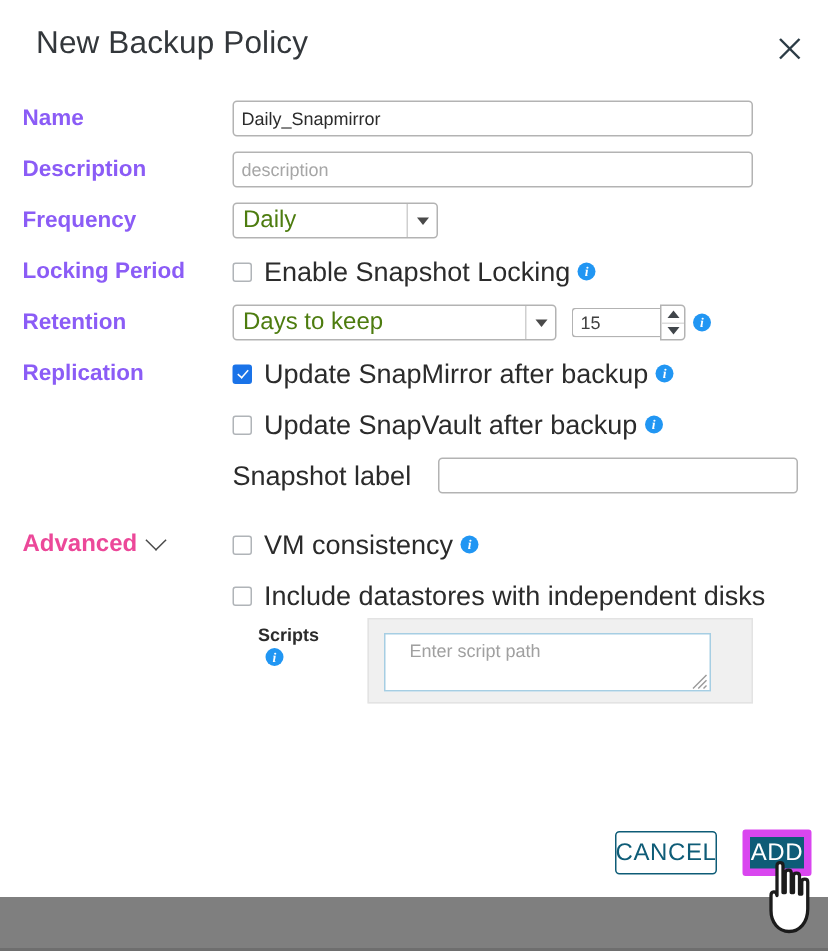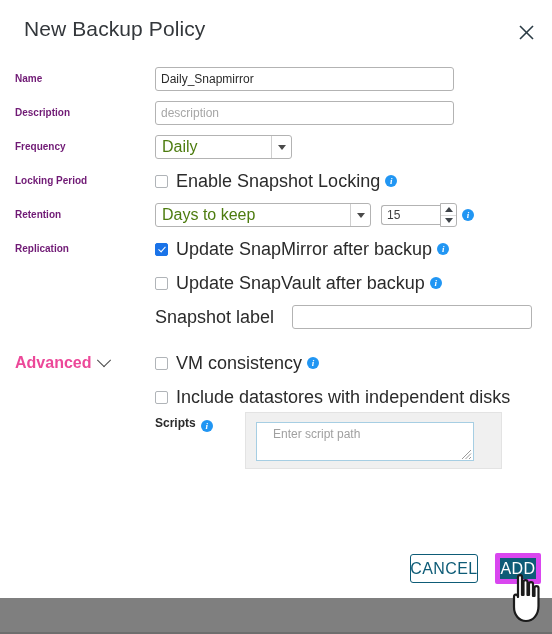--- a/index.html
+++ b/index.html
@@ -64,23 +64,23 @@
     width: 552px;
   }
   .row {
     position: relative;
     height: 34px;
   }
   .row-label {
     position: absolute;
     left: 15px;
     top: 0;
-    font-size: 10px;
+    font-size: 15px;
     font-weight: bold;
-    color: #701a75;
+    color: #8b5cf6;
     line-height: 34px;
     white-space: nowrap;
   }
   .row-field {
     position: absolute;
     left: 155px;
     top: 0;
     height: 34px;
     display: flex;
     align-items: center;
@@ -93,21 +93,21 @@
     border: 1px solid #b3b3b3;
     border-radius: 3px;
     background: #fff;
     font-family: "Liberation Sans", sans-serif;
     font-size: 12px;
     color: #2b2b2b;
     padding: 0 5px;
     outline: none;
   }
   .txt::placeholder { color: #a6a6a6; }
-  .txt-wide { width: 299px; }
+  .txt-wide { width: 347px; }
   .txt-snap { width: 240px; }
 
   
   .sel-wrap {
     position: relative;
     box-sizing: border-box;
     height: 24px;
     border: 1px solid #b3b3b3;
     border-radius: 3px;
     background: #fff;
@@ -270,28 +270,29 @@
     transform: rotate(45deg) translate(-2px,-2px);
   }
 
   
   .scripts-row {
     position: relative;
     height: 62px;
   }
   .scripts-label {
     position: absolute;
-    left: 155px;
+    left: 172px;
     top: 0;
     line-height: 18px;
     font-size: 12px;
     font-weight: bold;
     color: #2b2b2b;
     display: flex;
-    align-items: flex-end;
+    align-items: flex-start;
+    flex-direction: column;
   }
   .scripts-panel {
     position: absolute;
     left: 245px;
     top: -2px;
     width: 257px;
     height: 57px;
     background: #f0f0f0;
     border: 1px solid #e3e3e3;
     box-sizing: border-box;

